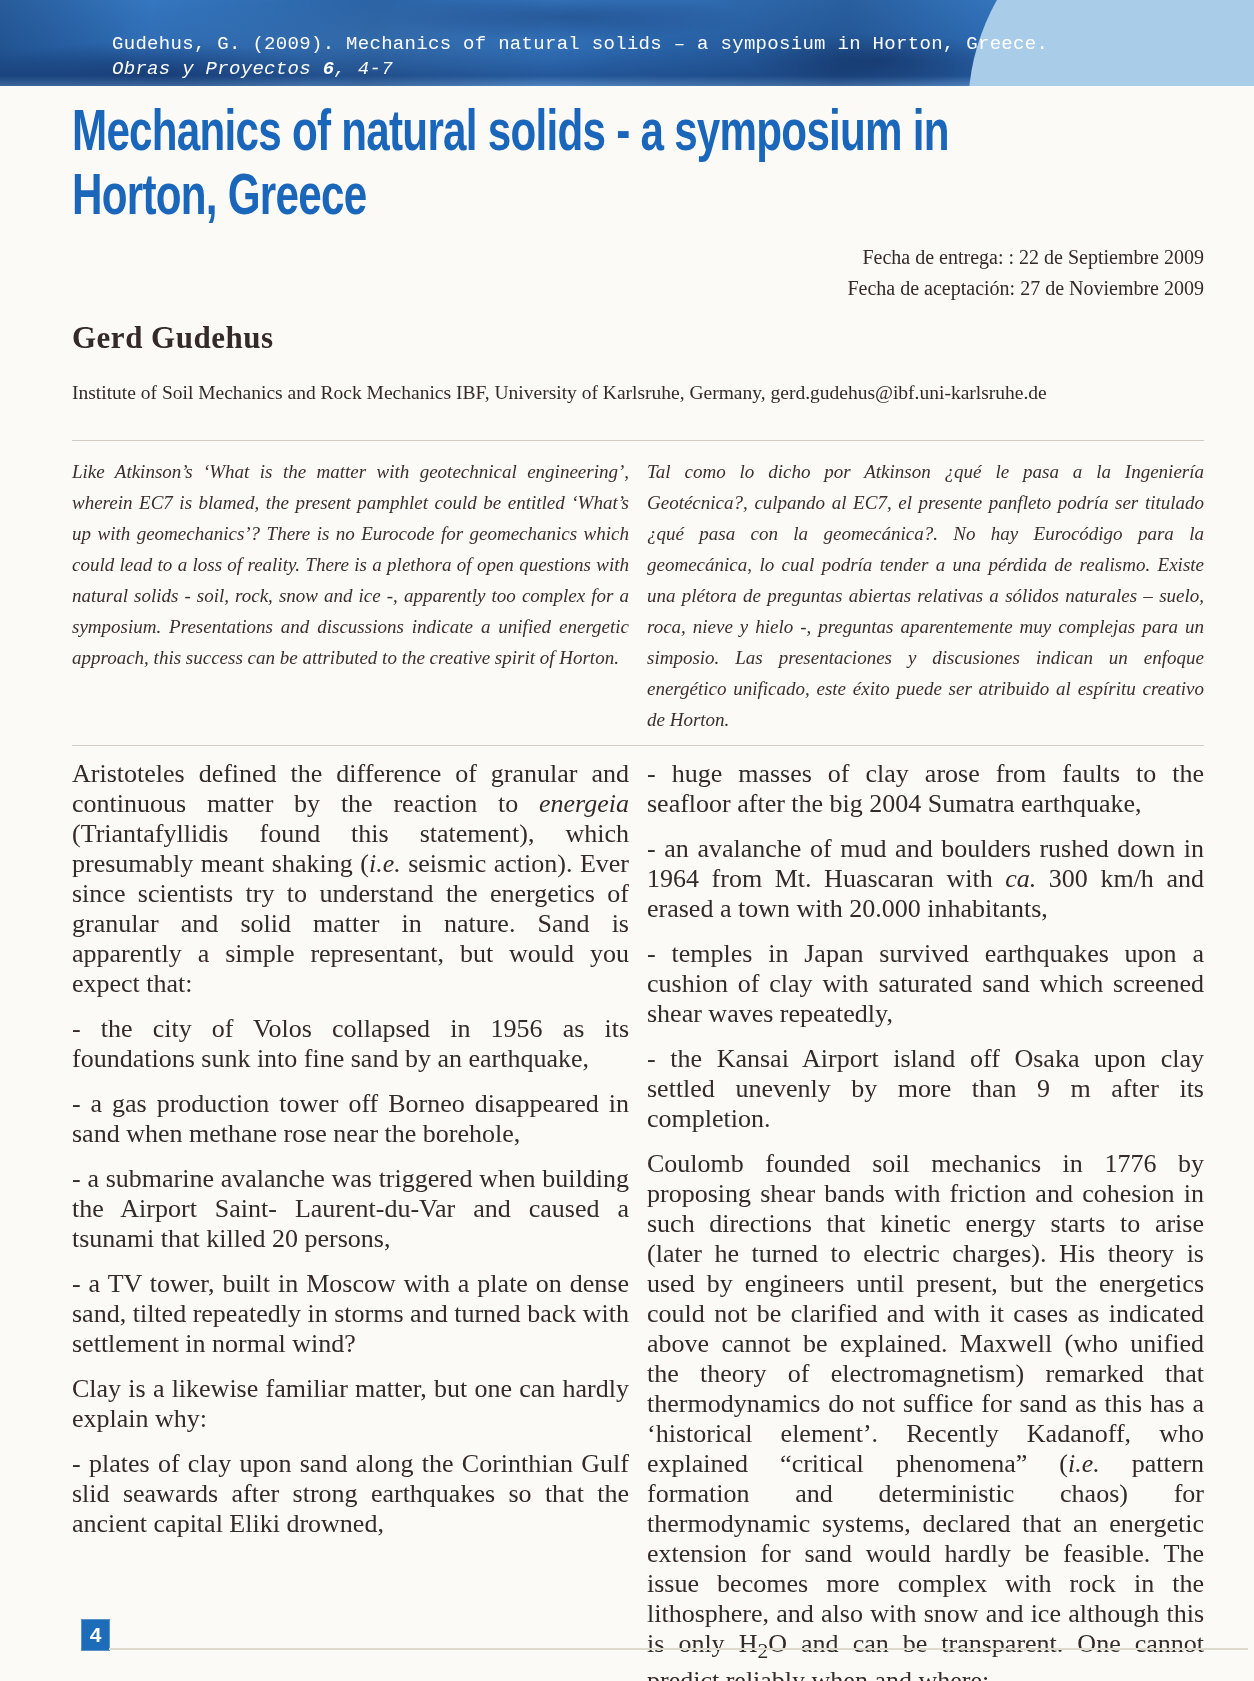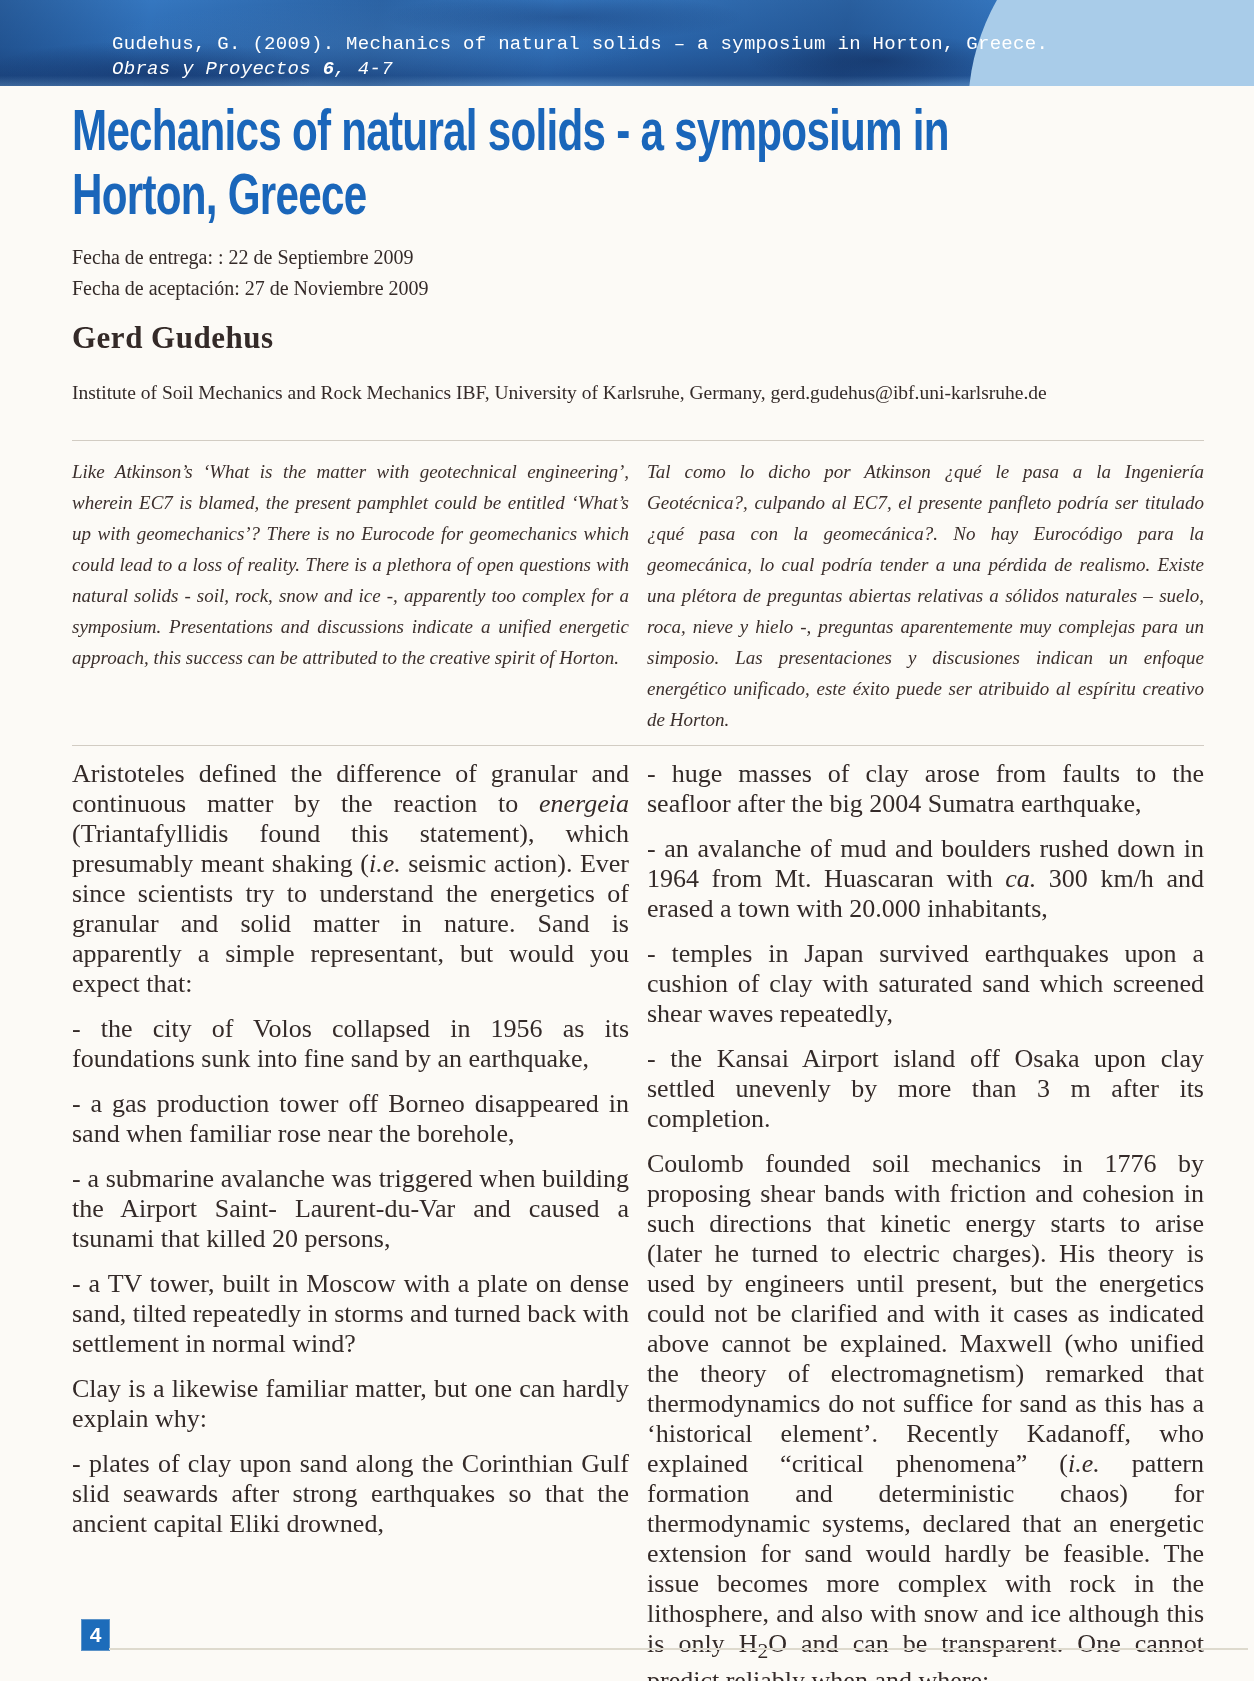--- a/index.html
+++ b/index.html
@@ -49,21 +49,21 @@
   }
   
   .content{padding:0 50px 0 72px;}
   .article-title{
     margin:12px 0 0 0;
     font-family:"Liberation Sans", sans-serif;
     font-weight:bold;color:#1a66ba;
     font-size:57px;line-height:64px;letter-spacing:-1px;
     transform:scaleX(.74);transform-origin:0 0;width:136%;
   }
-  .dates{margin-top:16px;font-size:20px;line-height:31px;}
+  .dates{margin-top:16px;text-align:right;font-size:20px;line-height:31px;}
   .author-name{margin-top:16px;font-size:31px;letter-spacing:.5px;font-weight:bold;}
   .affiliation{margin-top:26px;font-size:19.5px;}
   .rule{border:0;height:1px;background:#d2ccc3;margin:0;}
   .rule-1{margin-top:36px;}
   .rule-2{margin-top:10px;}
   .twocol{display:flex;gap:18px;}
   .col{flex:1 1 0;min-width:0;}
   .abstract-row{margin-top:15px;}
   .abstract-row .col p{
     margin:0;font-style:italic;font-size:19px;line-height:31px;
@@ -125,31 +125,31 @@
         <p>Tal como lo dicho por Atkinson ¿qué le pasa a la Ingeniería Geotécnica?, culpando al EC7, el presente panfleto podría ser titulado ¿qué pasa con la geomecánica?. No hay Eurocódigo para la geomecánica, lo cual podría tender a una pérdida de realismo. Existe una plétora de preguntas abiertas relativas a sólidos naturales – suelo, roca, nieve y hielo -, preguntas aparentemente muy complejas para un simposio. Las presentaciones y discusiones indican un enfoque energético unificado, este éxito puede ser atribuido al espíritu creativo de Horton.</p>
       </div>
     </div>
 
     <hr class="rule rule-2">
 
     <div class="twocol body-row">
       <div class="col">
         <p>Aristoteles defined the difference of granular and continuous matter by the reaction to <i>energeia</i> (Triantafyllidis found this statement), which presumably meant shaking (<i>i.e.</i> seismic action). Ever since scientists try to understand the energetics of granular and solid matter in nature. Sand is apparently a simple representant, but would you expect that:</p>
         <p>- the city of Volos collapsed in 1956 as its foundations sunk into fine sand by an earthquake,</p>
-        <p>- a gas production tower off Borneo disappeared in sand when familiar rose near the borehole,</p>
+        <p>- a gas production tower off Borneo disappeared in sand when methane rose near the borehole,</p>
         <p>- a submarine avalanche was triggered when building the Airport Saint- Laurent-du-Var and caused a tsunami that killed 20 persons,</p>
         <p>- a TV tower, built in Moscow with a plate on dense sand, tilted repeatedly in storms and turned back with settlement in normal wind?</p>
         <p class="gap-lg">Clay is a likewise familiar matter, but one can hardly explain why:</p>
         <p class="gap-lg">- plates of clay upon sand along the Corinthian Gulf slid seawards after strong earthquakes so that the ancient capital Eliki drowned,</p>
       </div>
       <div class="col">
         <p>- huge masses of clay arose from faults to the seafloor after the big 2004 Sumatra earthquake,</p>
         <p>- an avalanche of mud and boulders rushed down in 1964 from Mt. Huascaran with <i>ca.</i> 300 km/h and erased a town with 20.000 inhabitants,</p>
         <p>- temples in Japan survived earthquakes upon a cushion of clay with saturated sand which screened shear waves repeatedly,</p>
-        <p>- the Kansai Airport island off Osaka upon clay settled unevenly by more than 3 m after its completion.</p>
+        <p>- the Kansai Airport island off Osaka upon clay settled unevenly by more than 9 m after its completion.</p>
         <p class="gap-lg">Coulomb founded soil mechanics in 1776 by proposing shear bands with friction and cohesion in such directions that kinetic energy starts to arise (later he turned to electric charges). His theory is used by engineers until present, but the energetics could not be clarified and with it cases as indicated above cannot be explained. Maxwell (who unified the theory of electromagnetism) remarked that thermodynamics do not suffice for sand as this has a ‘historical element’. Recently Kadanoff, who explained “critical phenomena” (<i>i.e.</i> pattern formation and deterministic chaos) for thermodynamic systems, declared that an energetic extension for sand would hardly be feasible. The issue becomes more complex with rock in the lithosphere, and also with snow and ice although this is only H<sub>2</sub>O and can be transparent. One cannot predict reliably when and where:</p>
         <p class="gap-lg">- a cliff along the sea, a lake or a river will fall again,</p>
       </div>
     </div>
 
   </div>
 
   <div class="page-badge">4</div>
   <div class="footer-rule"></div>
 

